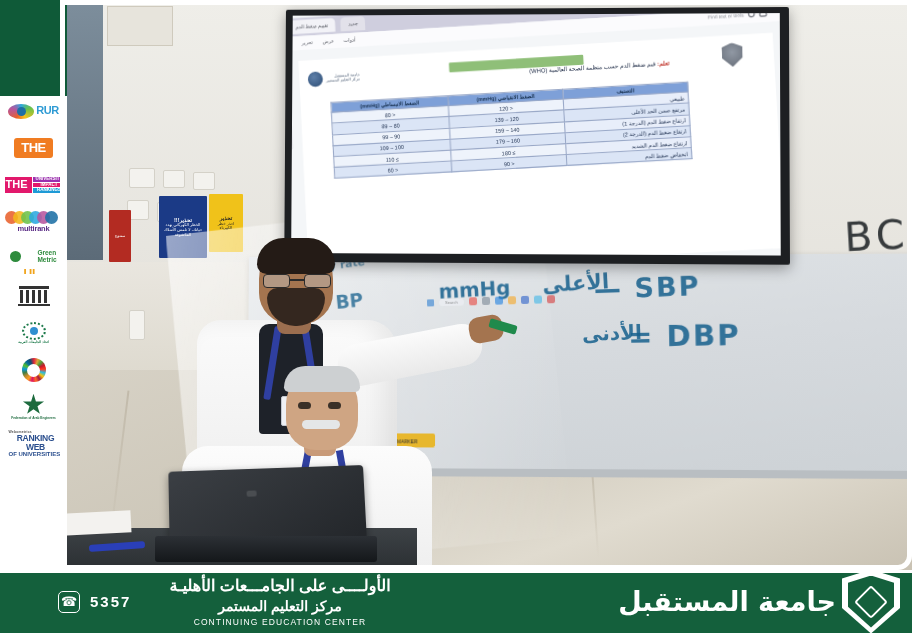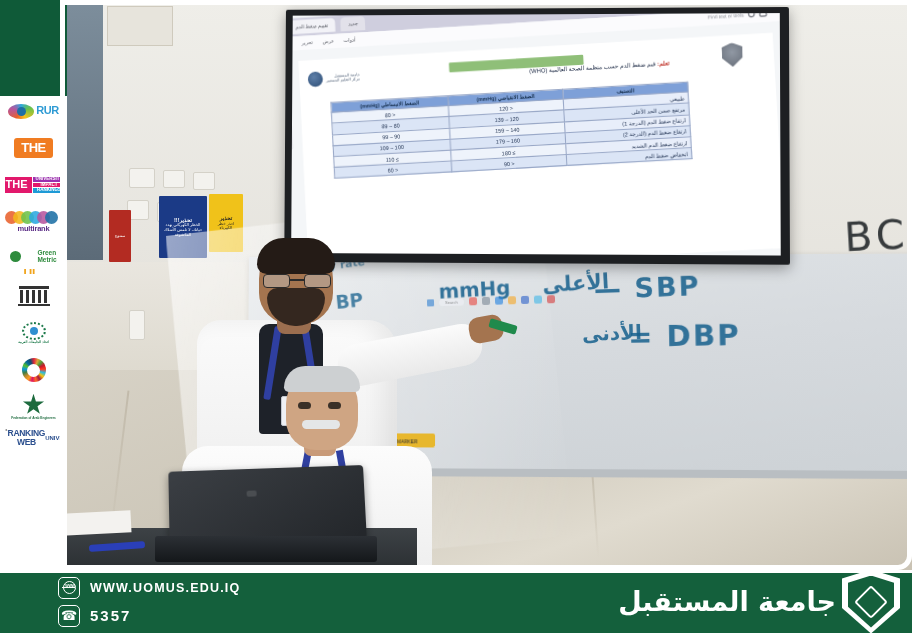--- a/index.html
+++ b/index.html
@@ -78,21 +78,21 @@
     background: conic-gradient(#e5243b,#dda63a,#4c9f38,#c5192d,#ff3a21,#26bde2,#fcc30b,#a21942,#fd6925,#dd1367,#fd9d24,#bf8b2e,#3f7e44,#0a97d9,#56c02b,#00689d,#19486a,#e5243b);
     display:flex;align-items:center;justify-content:center;
   }
   .lg-sdg .circle::after{content:"";width:13px;height:13px;border-radius:50%;background:#fff;}
   
   .lg-fae { flex-direction:column; }
   .lg-fae .star { width:22px;height:22px;background:#1d6b3e;
     clip-path: polygon(50% 0%,61% 35%,98% 35%,68% 57%,79% 91%,50% 70%,21% 91%,32% 57%,2% 35%,39% 35%);}
   .lg-fae .cap { font-size:3.2px;color:#1d6b3e;margin-top:1px;}
   
-  .lg-web { align-items:flex-start; padding-left:4px; }
+  .lg-web { flex-direction:column; align-items:flex-start; padding-left:4px; }
   .lg-web .t1 { font-size:3.4px;color:#555;letter-spacing:.2px;}
   .lg-web .t2 { font-size:8.5px;font-weight:900;color:#2b4f8e;line-height:1;letter-spacing:-.3px;}
   .lg-web .t3 { font-size:6px;font-weight:900;color:#2b4f8e;line-height:1;}
 
   
   #photo {
     position: absolute; left: 67px; top: 0; width: 845px; height: 570px;
     background: #cfcbc4; overflow: hidden;
   }
   
@@ -609,32 +609,31 @@
   </div>
 
   <div id="photo-border"></div>
 
   <div id="footer-topline"></div>
   <div id="footer">
 
     <div id="footer-left">
       <div class="f-row">
         <span class="f-ico">
-            <span class="globe"></span>
-          </span>
-        <span class="f-txt">WWW.UOMUS.EDU.IQ</span>
-      </div>
-      <div class="f-row">
-        <span class="f-ico">
             <span class="phone">☎</span>
           </span>
         <span class="f-num">5357</span>
       </div>
     </div>
 
+    <div id="footer-center">
+      <div class="fc1">الأولــــى على الجامـــعات الأهليـة</div>
+      <div class="fc2">مركز التعليم المستمر</div>
+      <div class="fc3">CONTINUING EDUCATION CENTER</div>
+    </div>
 
     <div id="footer-right">
       <div class="fr-txt">
         <div class="fr-ar">جامعة المستقبل</div>
       </div>
       <div class="fr-shield">
         <span class="inner"></span>
       </div>
     </div>
 

